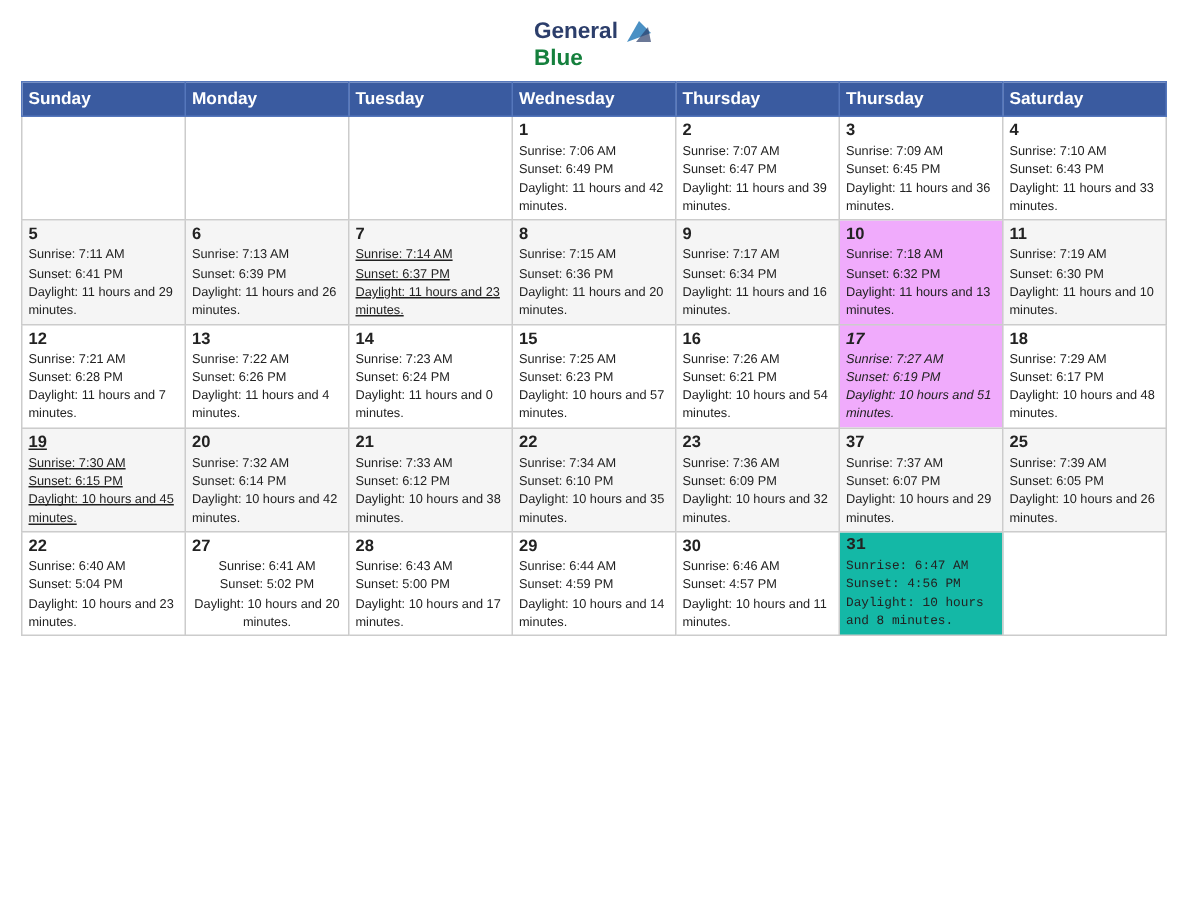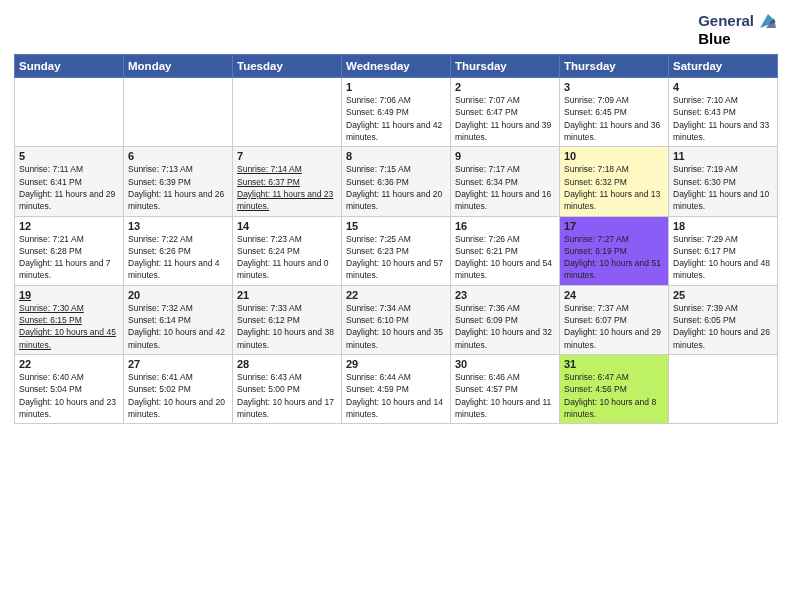--- a/index.html
+++ b/index.html
@@ -11,21 +11,21 @@
       overflow: hidden;
     }
     .page {
       width: 792px;
       height: 612px;
       background: #fff;
       padding: 10px 14px 10px 14px;
     }
     .header {
       display: flex;
-      justify-content: flex-end;
+      justify-content: center;
       align-items: flex-start;
       margin-bottom: 6px;
     }
     .logo {
       display: flex;
       align-items: center;
       gap: 0;
     }
     .logo-text {
       font-size: 15px;
@@ -104,21 +104,21 @@
   <div class="header">
     <div class="logo">
       <div style="display:flex;flex-direction:column;align-items:flex-start;">
         <div style="display:flex;align-items:center;">
           <span class="logo-text">General</span>
           <svg class="logo-icon" viewBox="0 0 22 22" xmlns="http://www.w3.org/2000/svg">
             <polygon points="4,18 12,4 20,12" fill="#4a90c4"></polygon>
             <polygon points="10,18 18,8 20,18" fill="#2c3e6b" opacity="0.7"></polygon>
           </svg>
         </div>
-        <span class="logo-text" style="color:#000000;margin-top:-2px;">Blue</span>
+        <span class="logo-text" style="color:#15803d;margin-top:-2px;">Blue</span>
       </div>
     </div>
     <div class="title-block">
       <div class="month-title"></div>
       <div class="location-title"></div>
     </div>
   </div>
 
   <table class="calendar">
     <thead>
@@ -186,21 +186,21 @@
             <div class="day-info" style="white-space: pre-line;">Sunrise: 7:15 AM
 Sunset: 6:36 PM
 Daylight: 11 hours and 20 minutes.</div>
           </td>
           <td style="background: rgb(245, 245, 245);">
             <div class="day-num">9</div>
             <div class="day-info" style="white-space: pre-line;">Sunrise: 7:17 AM
 Sunset: 6:34 PM
 Daylight: 11 hours and 16 minutes.</div>
           </td>
-          <td style="background: #fef9c3; margin-left: 48px;">
+          <td style="background: #f0abfc; margin-left: 48px;">
             <div class="day-num">10</div>
             <div class="day-info" style="white-space: pre-line;">Sunrise: 7:18 AM
 Sunset: 6:32 PM
 Daylight: 11 hours and 13 minutes.</div>
           </td>
           <td style="background: rgb(245, 245, 245);">
             <div class="day-num">11</div>
             <div class="day-info" style="white-space: pre-line;">Sunrise: 7:19 AM
 Sunset: 6:30 PM
 Daylight: 11 hours and 10 minutes.</div>
@@ -230,21 +230,21 @@
             <div class="day-info" style="white-space: pre-line;">Sunrise: 7:25 AM
 Sunset: 6:23 PM
 Daylight: 10 hours and 57 minutes.</div>
           </td>
           <td style="background: rgb(255, 255, 255);">
             <div class="day-num">16</div>
             <div class="day-info" style="white-space: pre-line;">Sunrise: 7:26 AM
 Sunset: 6:21 PM
 Daylight: 10 hours and 54 minutes.</div>
           </td>
-          <td style="background: #8b5cf6;">
+          <td style="background: #f0abfc; font-style: italic;">
             <div class="day-num">17</div>
             <div class="day-info" style="white-space: pre-line;">Sunrise: 7:27 AM
 Sunset: 6:19 PM
 Daylight: 10 hours and 51 minutes.</div>
           </td>
           <td style="background: rgb(255, 255, 255);">
             <div class="day-num">18</div>
             <div class="day-info" style="white-space: pre-line;">Sunrise: 7:29 AM
 Sunset: 6:17 PM
 Daylight: 10 hours and 48 minutes.</div>
@@ -275,42 +275,42 @@
 Sunset: 6:10 PM
 Daylight: 10 hours and 35 minutes.</div>
           </td>
           <td style="background: rgb(245, 245, 245);">
             <div class="day-num">23</div>
             <div class="day-info" style="white-space: pre-line;">Sunrise: 7:36 AM
 Sunset: 6:09 PM
 Daylight: 10 hours and 32 minutes.</div>
           </td>
           <td style="background: rgb(245, 245, 245);">
-            <div class="day-num">24</div>
+            <div class="day-num">37</div>
             <div class="day-info" style="white-space: pre-line;">Sunrise: 7:37 AM
 Sunset: 6:07 PM
 Daylight: 10 hours and 29 minutes.</div>
           </td>
           <td style="background: rgb(245, 245, 245);">
             <div class="day-num">25</div>
             <div class="day-info" style="white-space: pre-line;">Sunrise: 7:39 AM
 Sunset: 6:05 PM
 Daylight: 10 hours and 26 minutes.</div>
           </td>
         </tr>
         <tr>
           <td style="background: rgb(255, 255, 255);">
             <div class="day-num">22</div>
             <div class="day-info" style="white-space: pre-line;">Sunrise: 6:40 AM
 Sunset: 5:04 PM
 Daylight: 10 hours and 23 minutes.</div>
           </td>
           <td style="background: rgb(255, 255, 255);">
             <div class="day-num">27</div>
-            <div class="day-info" style="white-space: pre-line;">Sunrise: 6:41 AM
+            <div class="day-info" style="white-space: pre-line; text-align: center;">Sunrise: 6:41 AM
 Sunset: 5:02 PM
 Daylight: 10 hours and 20 minutes.</div>
           </td>
           <td style="background: rgb(255, 255, 255);">
             <div class="day-num">28</div>
             <div class="day-info" style="white-space: pre-line;">Sunrise: 6:43 AM
 Sunset: 5:00 PM
 Daylight: 10 hours and 17 minutes.</div>
           </td>
           <td style="background: rgb(255, 255, 255);">
@@ -318,21 +318,21 @@
             <div class="day-info" style="white-space: pre-line;">Sunrise: 6:44 AM
 Sunset: 4:59 PM
 Daylight: 10 hours and 14 minutes.</div>
           </td>
           <td style="background: rgb(255, 255, 255);">
             <div class="day-num">30</div>
             <div class="day-info" style="white-space: pre-line;">Sunrise: 6:46 AM
 Sunset: 4:57 PM
 Daylight: 10 hours and 11 minutes.</div>
           </td>
-          <td style="background: #bef264;">
+          <td style="background: #14b8a6; font-family: Liberation Mono, monospace;">
             <div class="day-num">31</div>
             <div class="day-info" style="white-space: pre-line;">Sunrise: 6:47 AM
 Sunset: 4:56 PM
 Daylight: 10 hours and 8 minutes.</div>
           </td>
           <td class="empty-cell" style="background: rgb(255, 255, 255);"></td>
         </tr>
       </tbody>
   </table>
 </div>

